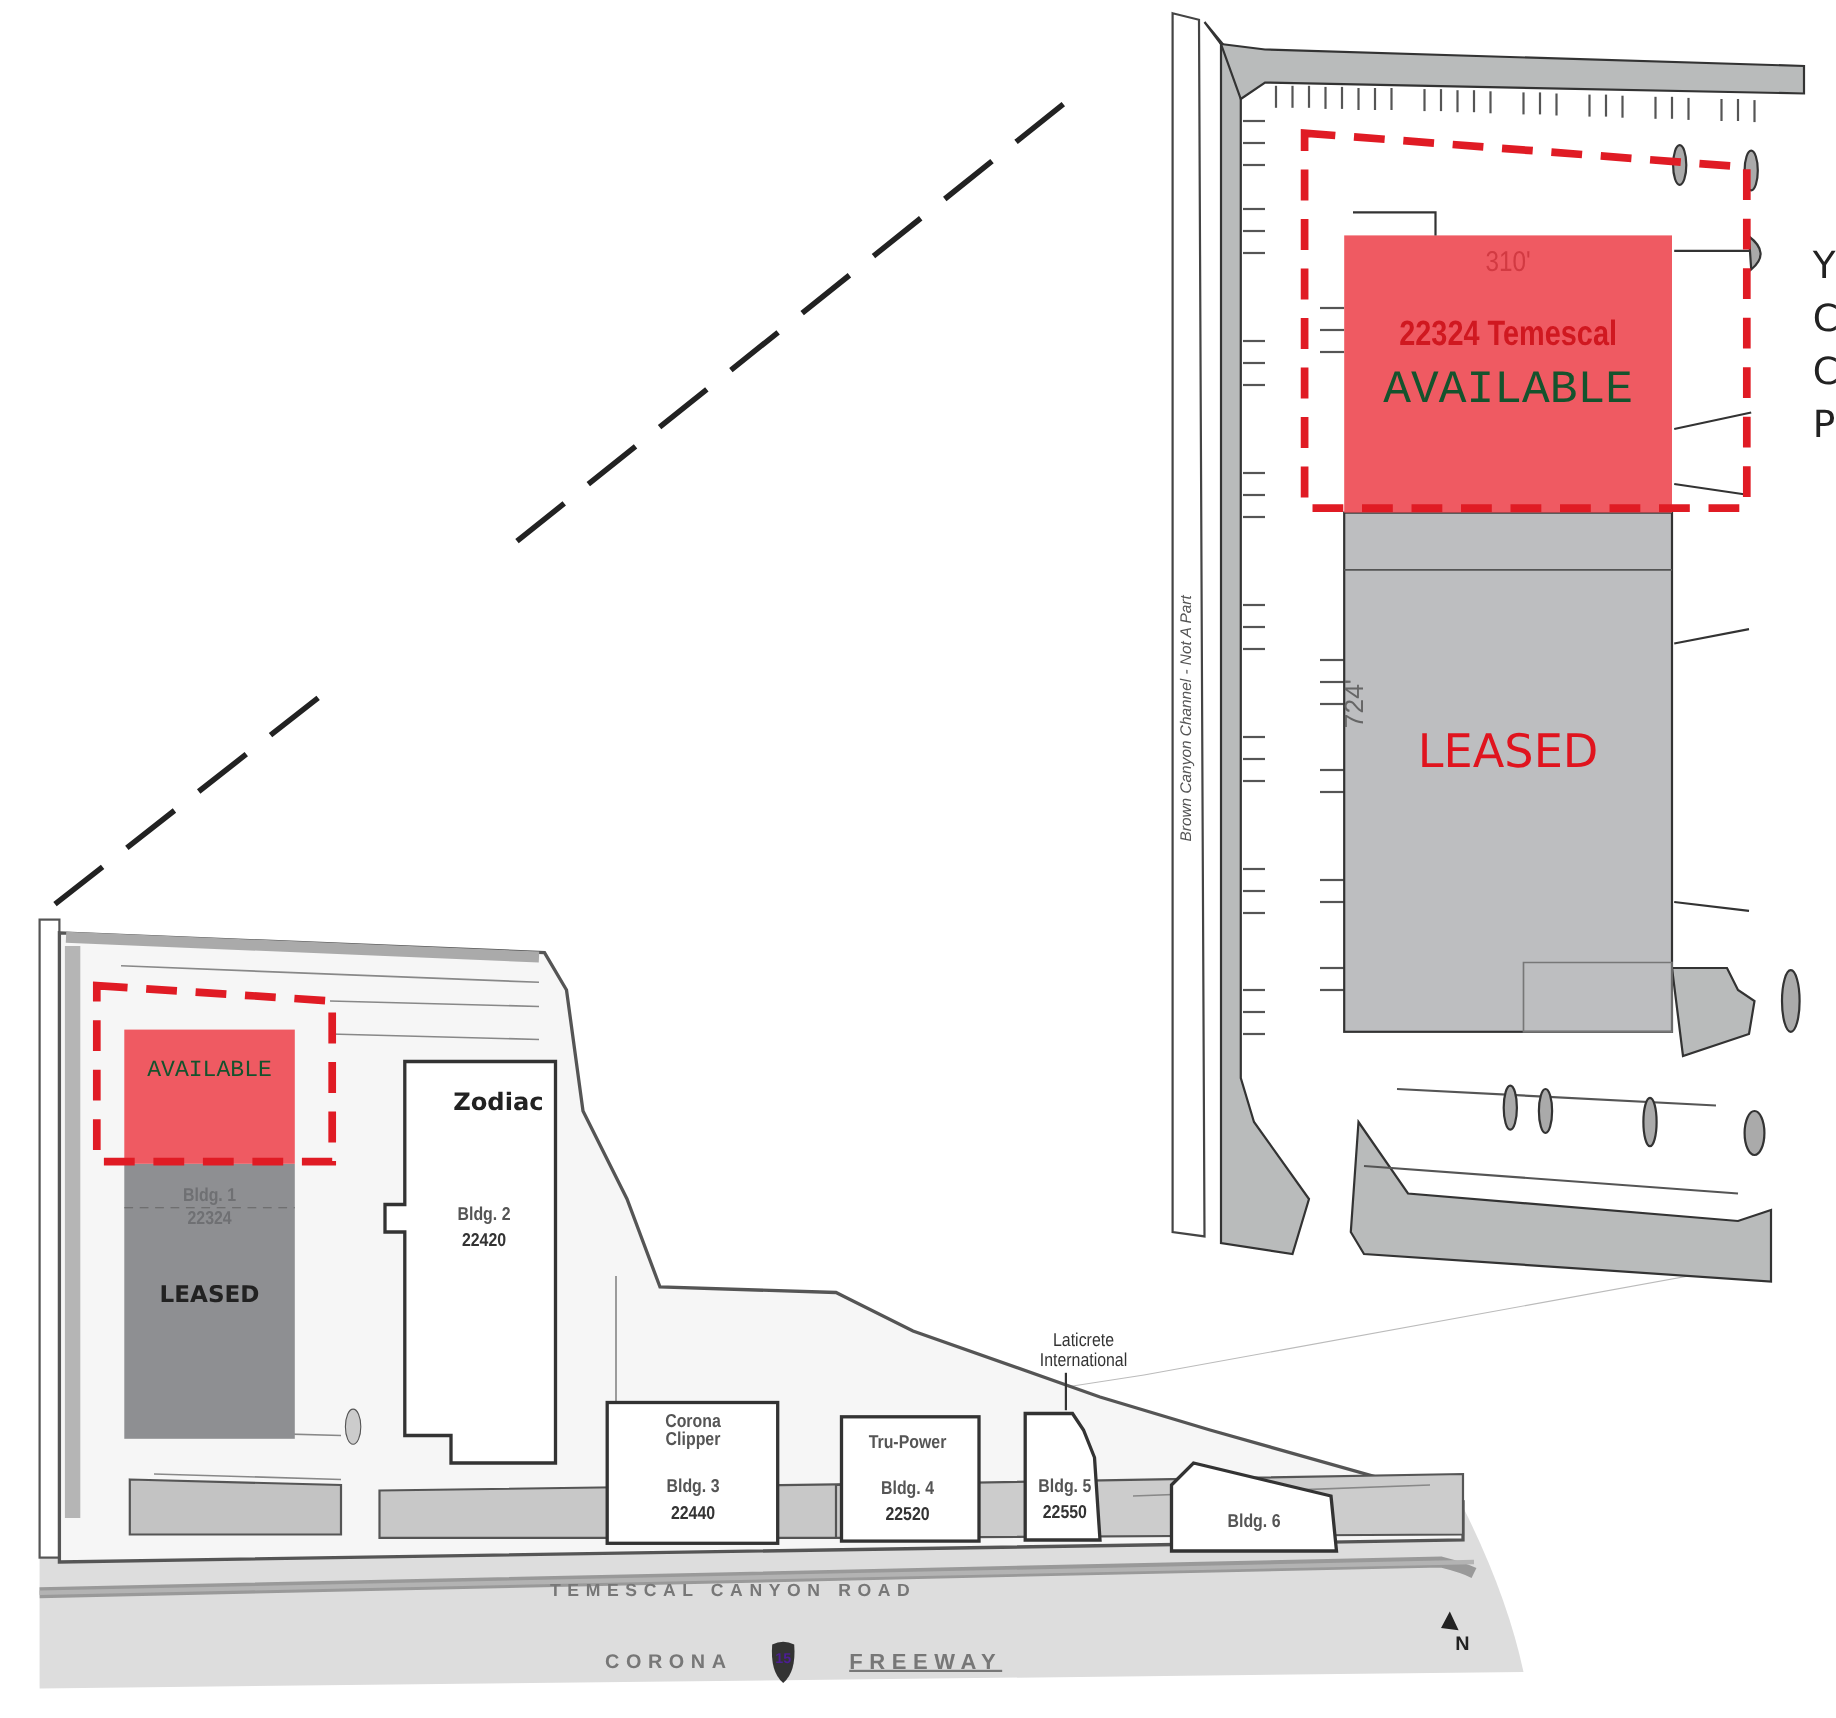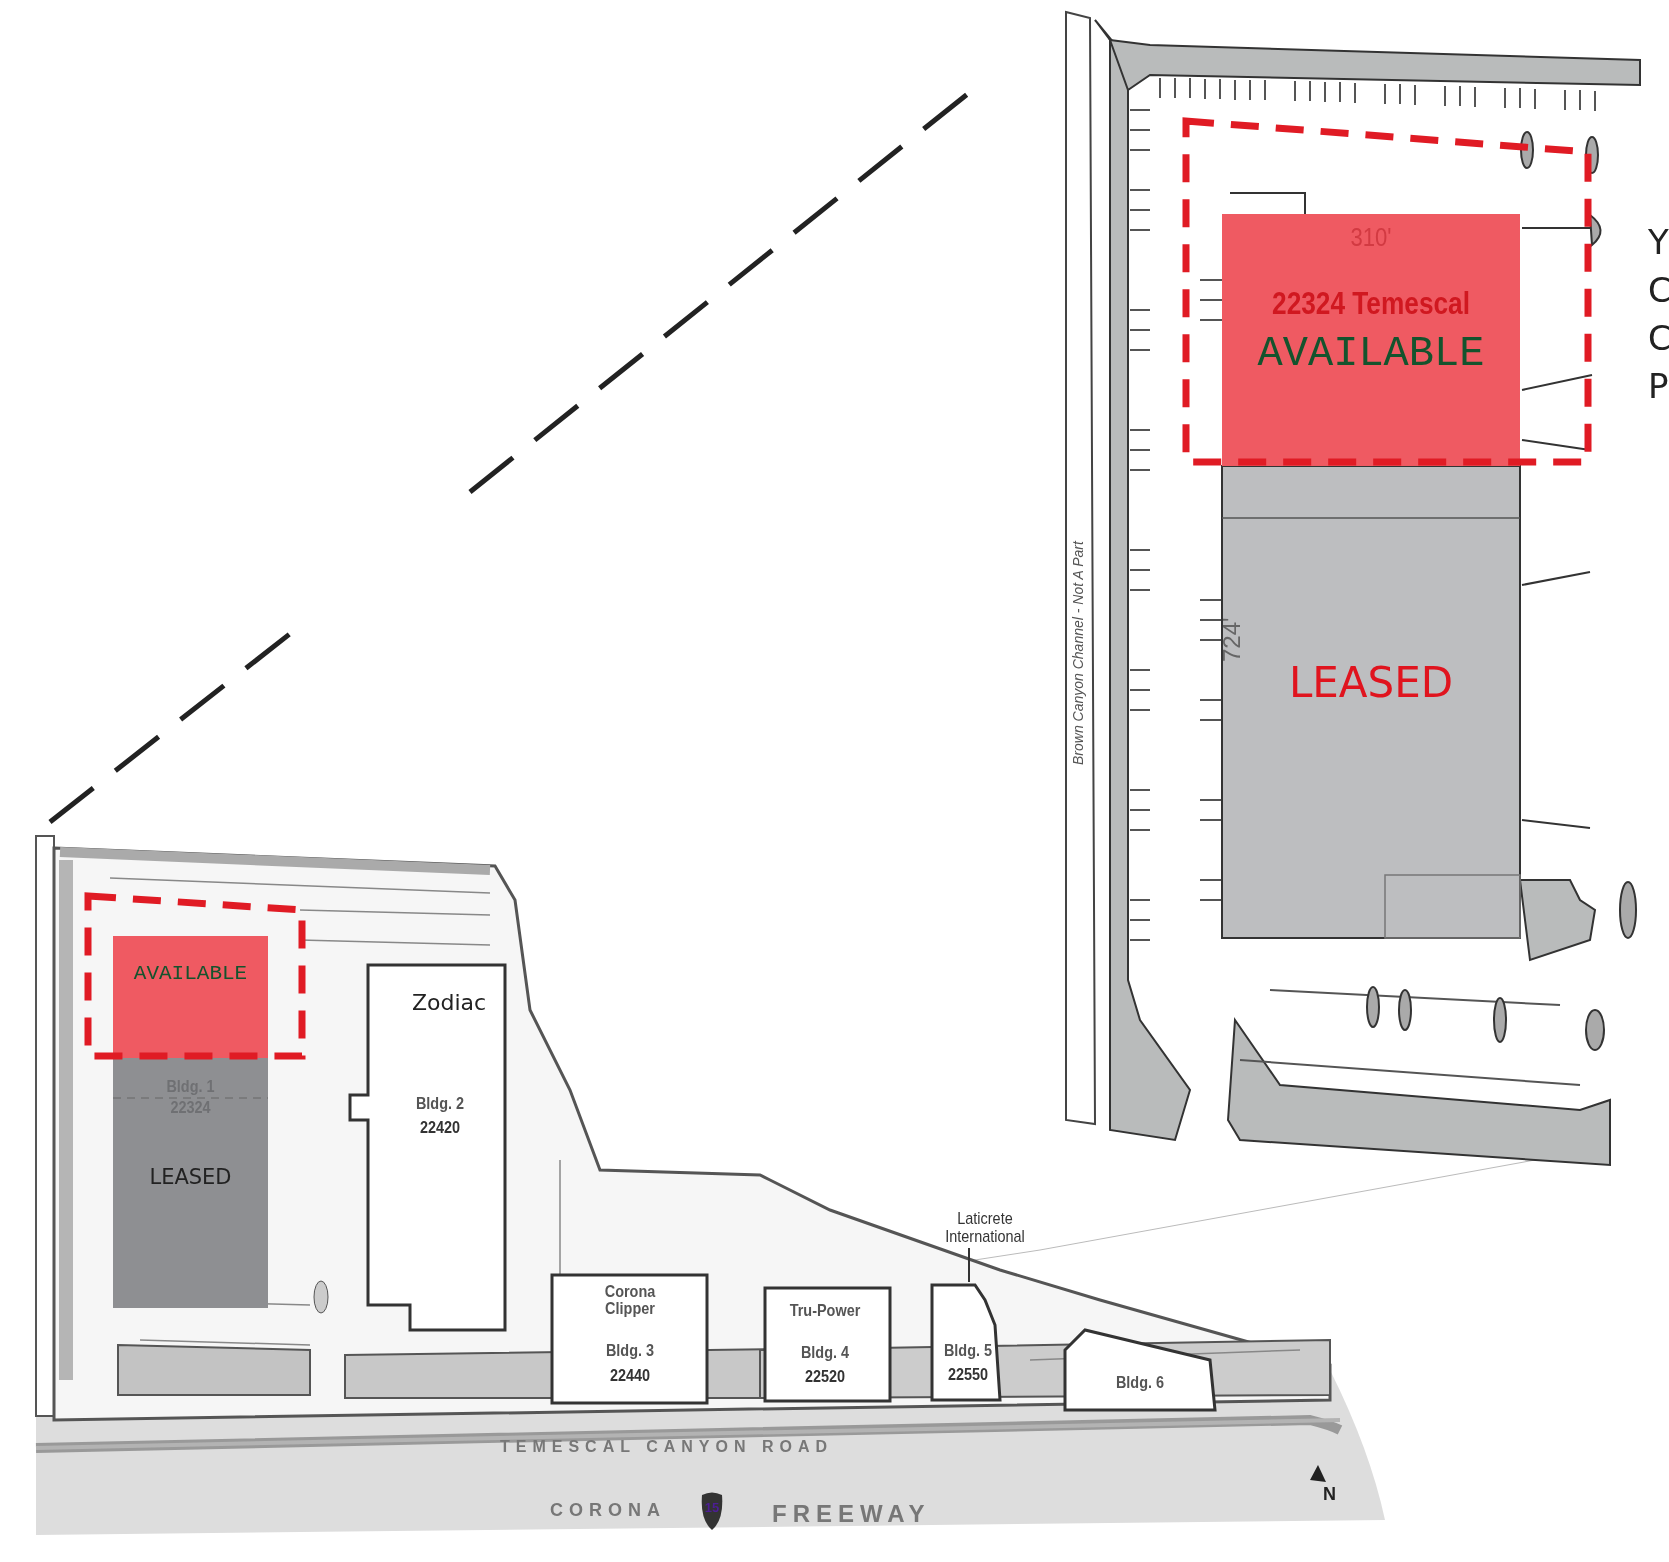--- a/index.html
+++ b/index.html
@@ -1,21 +1,21 @@
 <!DOCTYPE html>
 <html><head>
 <meta charset="utf-8">
 <style>
   html, body { margin:0; padding:0; background:#ffffff; }
   body { width:1669px; height:1562px; position:relative; overflow:hidden; font-family:"Liberation Sans", sans-serif; }
   svg { position:absolute; left:0; top:0; }
   .lbl { position:absolute; font-family:"Liberation Sans", sans-serif; white-space:nowrap; }
   .bldg-text { color:#555; font-weight:bold; font-size:17px; text-align:center; line-height:21px; transform:scaleX(0.85); }
   .overlay-white { color:#14532d; font-family:Liberation Mono, monospace; }
-  .overlay-dark { color:#222222; font-family:"DejaVu Sans", sans-serif; }
+  .overlay-dark { color:#222222; font-family:"DejaVu Sans", sans-serif;font-weight:bold; }
   .overlay-red { color:#e0141e; font-family:"DejaVu Sans", sans-serif; }
   .road-text { color:#777; font-size:16px; letter-spacing:6px; font-weight:bold; }
   .side-note { font-family:"DejaVu Sans", sans-serif; font-size:34px; color:#222; line-height:48px; }
 </style>
 </head>
 <body>
 
 <svg width="1669" height="1562" viewBox="0 0 1669 1562">
 
   <g stroke="#222" stroke-width="5" stroke-dasharray="55 28" fill="none">
@@ -213,21 +213,21 @@
   <div class="lbl bldg-text" style="left:915px;top:1228px;width:140px;font-weight:normal;color:#333;line-height:18px;">International</div>
   <div class="lbl" style="left:968px;top:1248px;width:2px;height:34px;background:#333;"></div>
   <div class="lbl bldg-text" style="left:928px;top:1340px;width:80px;">Bldg. 5</div>
   <div class="lbl bldg-text" style="left:928px;top:1364px;width:80px;color:#333;">22550</div>
 
   <div class="lbl bldg-text" style="left:1090px;top:1372px;width:100px;">Bldg. 6</div>
 
   <div class="lbl road-text" style="left:500px;top:1438px;">TEMESCAL CANYON ROAD</div>
   <div class="lbl road-text" style="left:550px;top:1500px;font-size:18px;">CORONA</div>
   <div class="lbl" style="left:700px;top:1500px;width:24px;text-align:center;color:#4c1d95;font-size:13px;font-weight:bold;">15</div>
-  <div class="lbl road-text" style="left:772px;top:1500px;font-size:24px;">FREEWAY</div>
+  <div class="lbl road-text" style="left:772px;top:1500px;font-size:20px;text-decoration:underline;">FREEWAY</div>
   <div class="lbl" style="left:1323px;top:1484px;font-size:18px;font-weight:bold;color:#222;">N</div>
 </div>
 
 <div>
   <div class="lbl" style="left:1222px;top:222px;width:298px;text-align:center;font-size:26px;color:#d23a42;transform:scaleX(0.85);">310'</div>
   <div class="lbl" style="left:1222px;top:285px;width:298px;text-align:center;font-size:32px;font-weight:bold;color:#d01820;transform:scaleX(0.82);">22324 Temescal</div>
   <div class="lbl overlay-white" style="left:1222px;top:330px;width:298px;text-align:center;font-size:42px;">AVAILABLE</div>
   <div class="lbl overlay-red" style="left:1222px;top:658px;width:298px;text-align:center;font-size:42px;">LEASED</div>
   <div class="lbl" style="left:1218px;top:662px;font-size:24px;color:#666;transform:rotate(-90deg);transform-origin:left top;">724'</div>
   <div class="lbl" style="left:1070px;top:765px;font-size:14px;font-style:italic;color:#555;transform:rotate(-90deg);transform-origin:left top;">Brown Canyon Channel - Not A Part</div>

